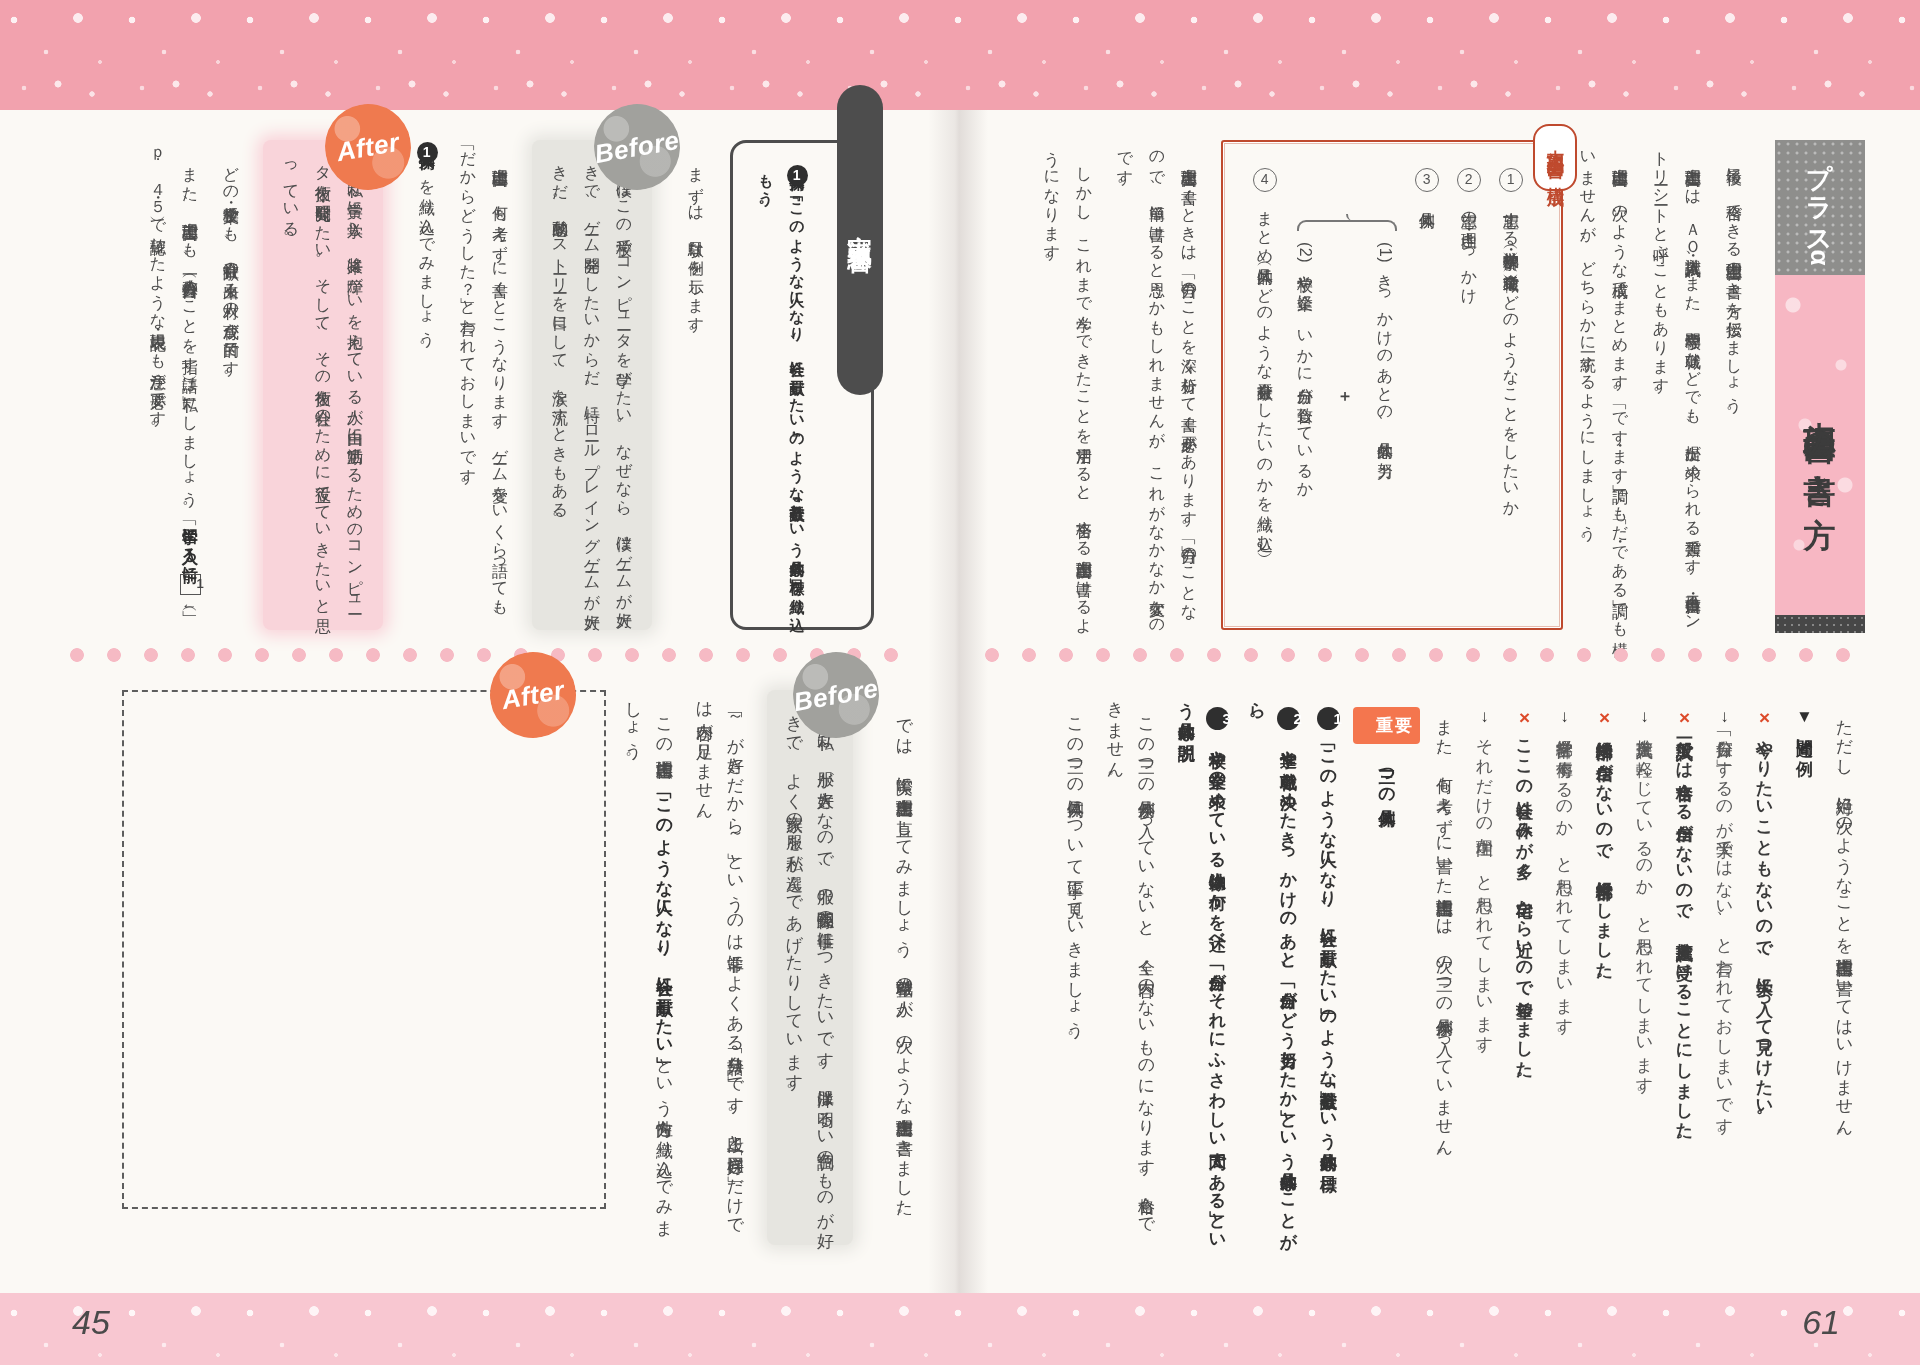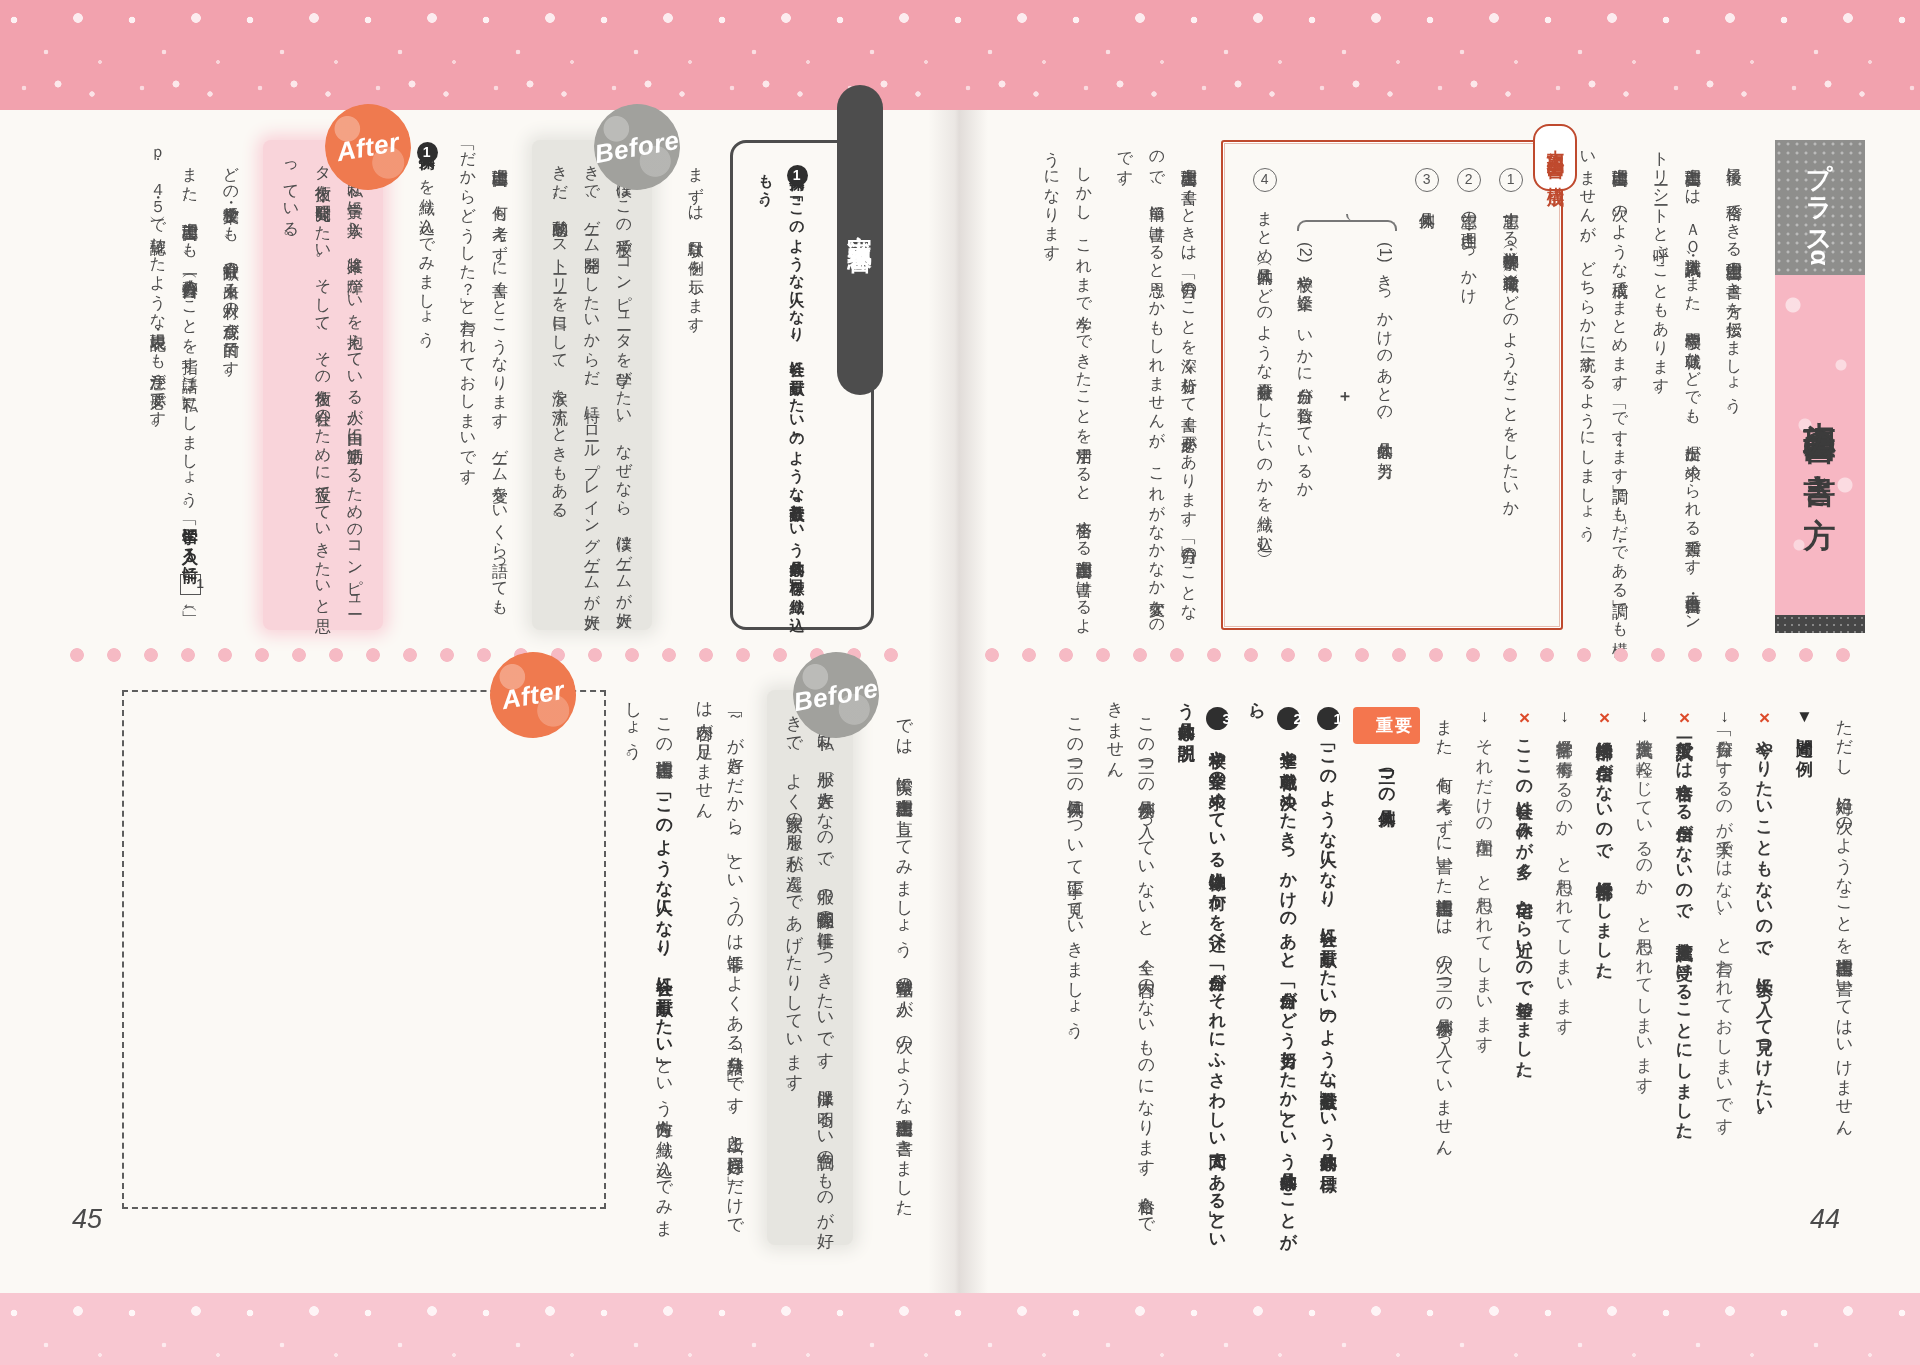--- a/index.html
+++ b/index.html
@@ -97,21 +97,21 @@
   .badge-gray{background:radial-gradient(circle at 30% 25%, rgba(255,255,255,.28) 0 14%, rgba(255,255,255,0) 15%),
               radial-gradient(circle at 68% 70%, rgba(255,255,255,.22) 0 18%, rgba(255,255,255,0) 19%),#a1a19d;}
   .badge-orange{background:radial-gradient(circle at 30% 25%, rgba(255,255,255,.3) 0 14%, rgba(255,255,255,0) 15%),
               radial-gradient(circle at 70% 72%, rgba(255,255,255,.22) 0 18%, rgba(255,255,255,0) 19%),#ef7a4f;}
   .dashedbox{position:relative;border:2px dashed #5d5d5d;inline-size:515px;block-size:480px;margin-block-start:12px;margin-block-end:8px;}
   .sq-num{display:inline-block;writing-mode:horizontal-tb;width:19px;height:19px;border:1.5px solid #555;
         line-height:18px;text-align:center;font-size:13px;color:#444;margin-bottom:6px;font-weight:700;}
   .bnum-sm{display:inline-block;writing-mode:horizontal-tb;width:21px;height:21px;border-radius:50%;
         background:#2f2f2f;color:#fff;text-align:center;line-height:21px;font-size:14px;margin-bottom:6px;font-weight:700;}
   
-  .pageno{position:absolute;top:1204px;font-size:27px;font-style:italic;color:#4a4a4a;z-index:5;}
+  .pageno{position:absolute;top:1303px;font-size:34px;font-style:italic;color:#4a4a4a;z-index:5;}
   .pageno-left{left:72px;}
   .pageno-right{right:80px;}
   
   .lp-top{left:30px;top:140px;width:890px;height:490px;}
   .lp-bottom{left:30px;top:690px;width:890px;height:555px;}
   .rp-top{left:990px;top:140px;width:760px;height:490px;}
   .rp-bottom{left:990px;top:690px;width:870px;height:555px;}
 </style>
 </head>
 <body>
@@ -236,15 +236,15 @@
 
     <p>「～が好きだから～」というのは非常によくある「自分語り」です。上段と同様「好き」だけでは内容が足りません。</p>
     <p><span>この志望理由書に、</span><span class="bold">「このような人になり、社会に貢献したい」</span><span>という方向性を織り込んでみましょう。</span></p>
 
     <div class="dashedbox">
       <div class="badge badge-orange" style="top:-40px;right:28px;">After</div>
     </div>
   </div>
 
   <div class="pageno pageno-left">45</div>
-  <div class="pageno pageno-right">44</div>
+  <div class="pageno pageno-right">61</div>
 
 </div>
 
 </body></html>

